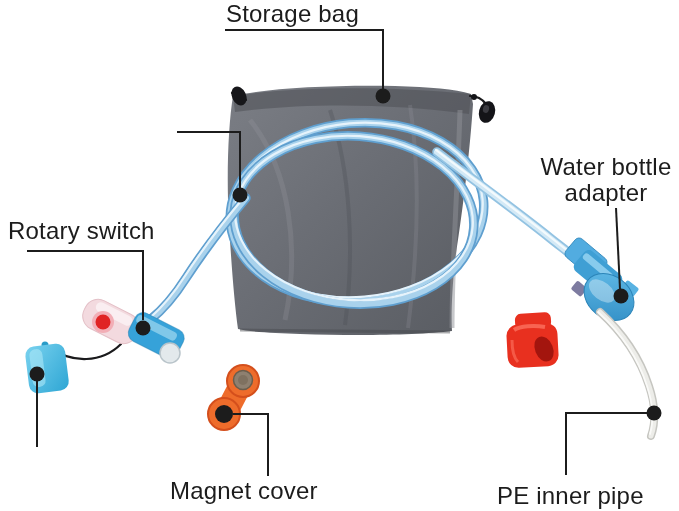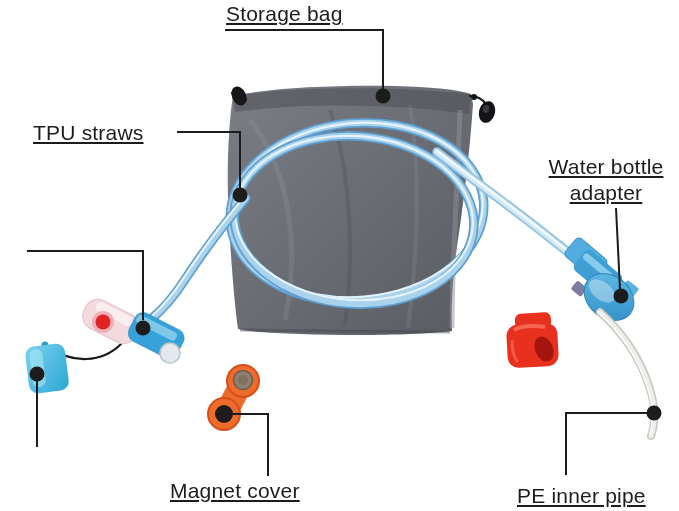--- a/index.html
+++ b/index.html
@@ -6,26 +6,25 @@
   .stage{
     position:relative;
     width:679px;height:511px;
     background:var(--background,#fff);
     overflow:hidden;
     font-family:"Liberation Sans", sans-serif;
   }
   .stage svg{position:absolute;left:0;top:0;}
   .lbl{
     position:absolute;
-    font-size:21px;
+    font-size:24px;
     line-height:26px;
     color:var(--ink,#1c1c1c);
     white-space:nowrap;
     letter-spacing:.2px;
-    text-decoration:underline;
   }
   .lbl-2line{text-align:center;}
   .lbl-2line span{display:block;}
   
   .t1{fill:none;stroke:var(--tube-blue-edge,#5f9fcf);stroke-width:9.5;stroke-linecap:round;}
   .t2{fill:none;stroke:var(--tube-blue,#a9d2ec);stroke-width:6;stroke-linecap:round;}
   .t3{fill:none;stroke:var(--tube-highlight,#e6f3fb);stroke-width:2.2;stroke-linecap:round;}
   .f1{stroke:#93c3e2;}
   .f2{stroke:#d3e9f6;}
   .f3{stroke:#f3fafd;}
@@ -182,25 +181,25 @@
       <path class="lead" d="M268,476 V414 H233"></path>
       <circle class="dot" cx="224" cy="414" r="9"></circle>
 
       <path class="lead" d="M566,475 V413 H648"></path>
       <circle class="dot" cx="654" cy="413" r="7.5"></circle>
     </g>
   </svg>
 
   <div class="lbl" style="left:226px;top:1px;">Storage bag</div>
 
-  <div class="lbl" style="left:33px;top:120px;">TPU straws</div>
-
+
+  <div class="lbl" style="left:8px;top:218px;">Rotary switch</div>
 
   <div class="lbl lbl-2line" style="left:531px;top:154px;width:150px;">
     <span>Water bottle</span>
     <span>adapter</span>
   </div>
 
 
   <div class="lbl" style="left:170px;top:478px;">Magnet cover</div>
 
-  <div class="lbl" style="left:497px;top:483px;margin-left:20px;">PE inner pipe</div>
+  <div class="lbl" style="left:497px;top:483px;">PE inner pipe</div>
 </div>
 
 </body></html>

